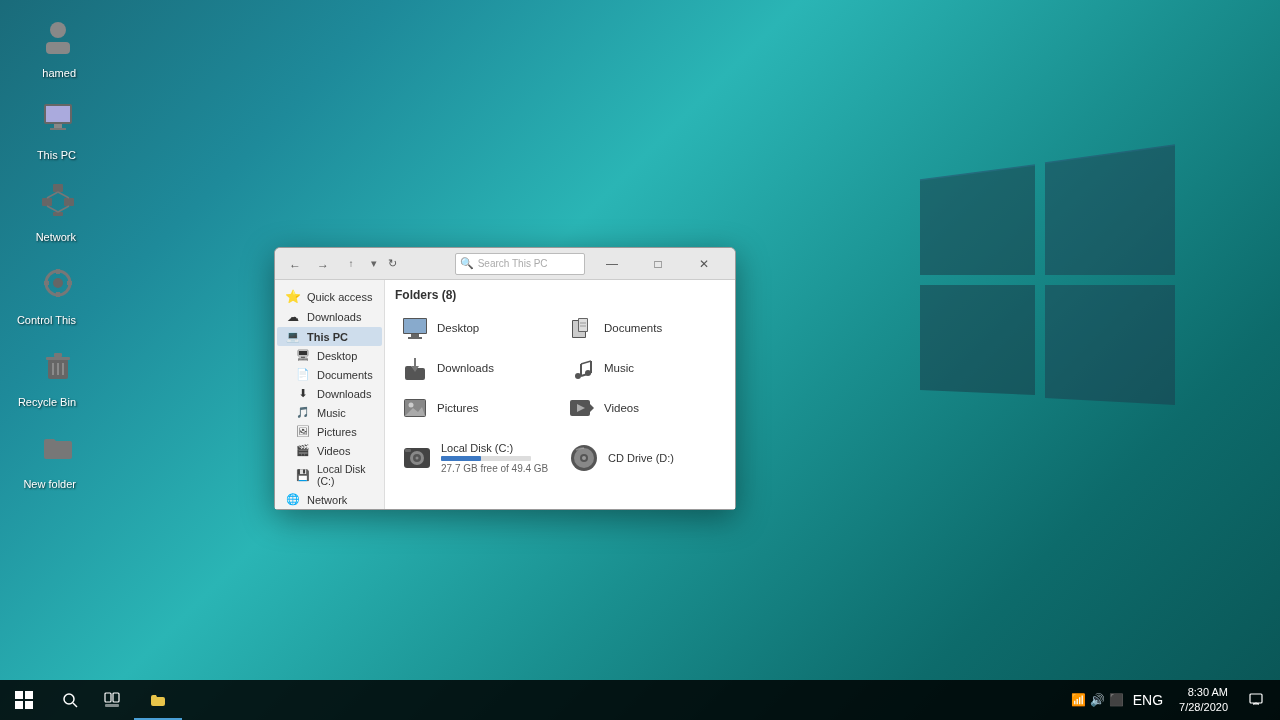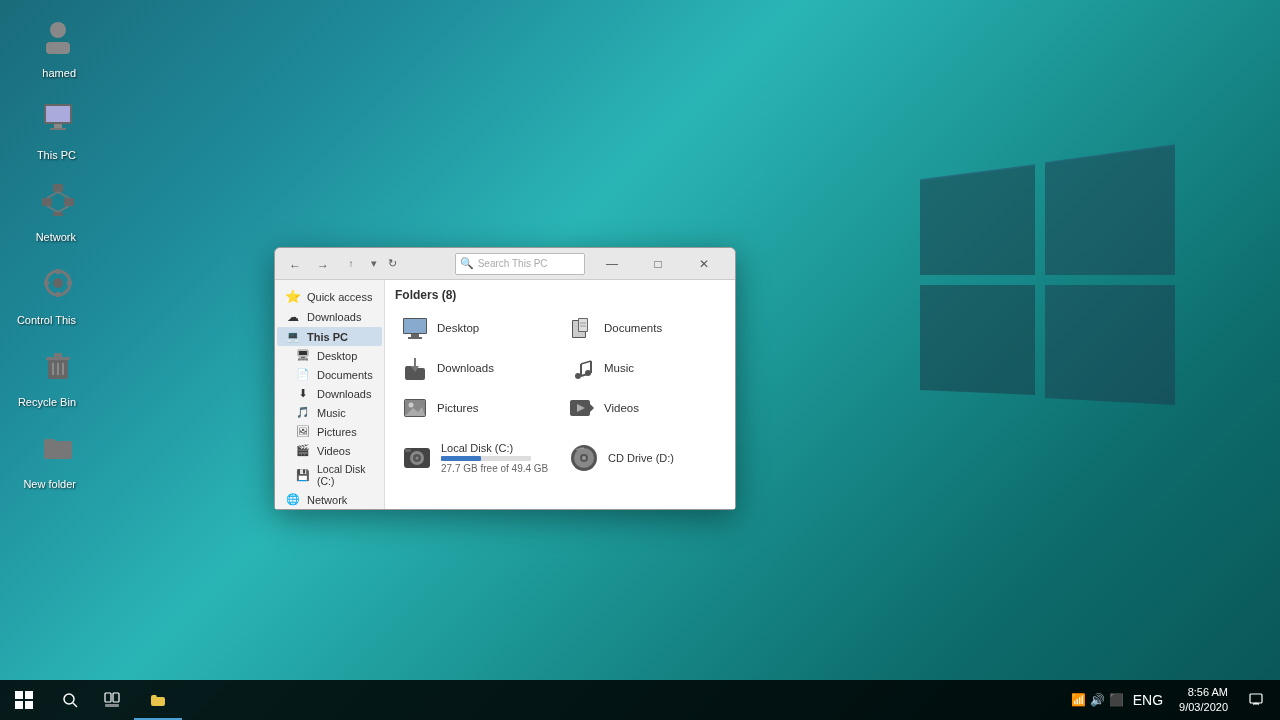--- a/index.html
+++ b/index.html
@@ -666,22 +666,22 @@
   </div>
 
   <div class="taskbar-right">
     <div class="notif-icons">
       <span style="font-size:12px;">📶</span>
       <span style="font-size:12px;">🔊</span>
       <span style="font-size:12px;">⬛</span>
     </div>
     <span style="font-size:14px;color:white;padding:0 4px;">ENG</span>
     <div class="taskbar-clock">
-      <div>8:56 AM</div>
-      <div>9/03/2020</div>
+      <div>8:30 AM</div>
+      <div>7/28/2020</div>
     </div>
     <div class="taskbar-btn" style="width:32px;">
       <svg width="14" height="14" viewBox="0 0 14 14">
         <rect x="1" y="1" width="12" height="9" rx="1" fill="none" stroke="white" stroke-width="1.2"></rect>
         <line x1="4" y1="11" x2="7" y2="10" stroke="white" stroke-width="1"></line>
         <line x1="10" y1="11" x2="7" y2="10" stroke="white" stroke-width="1"></line>
         <line x1="4" y1="11" x2="10" y2="11" stroke="white" stroke-width="1"></line>
       </svg>
     </div>
   </div>

